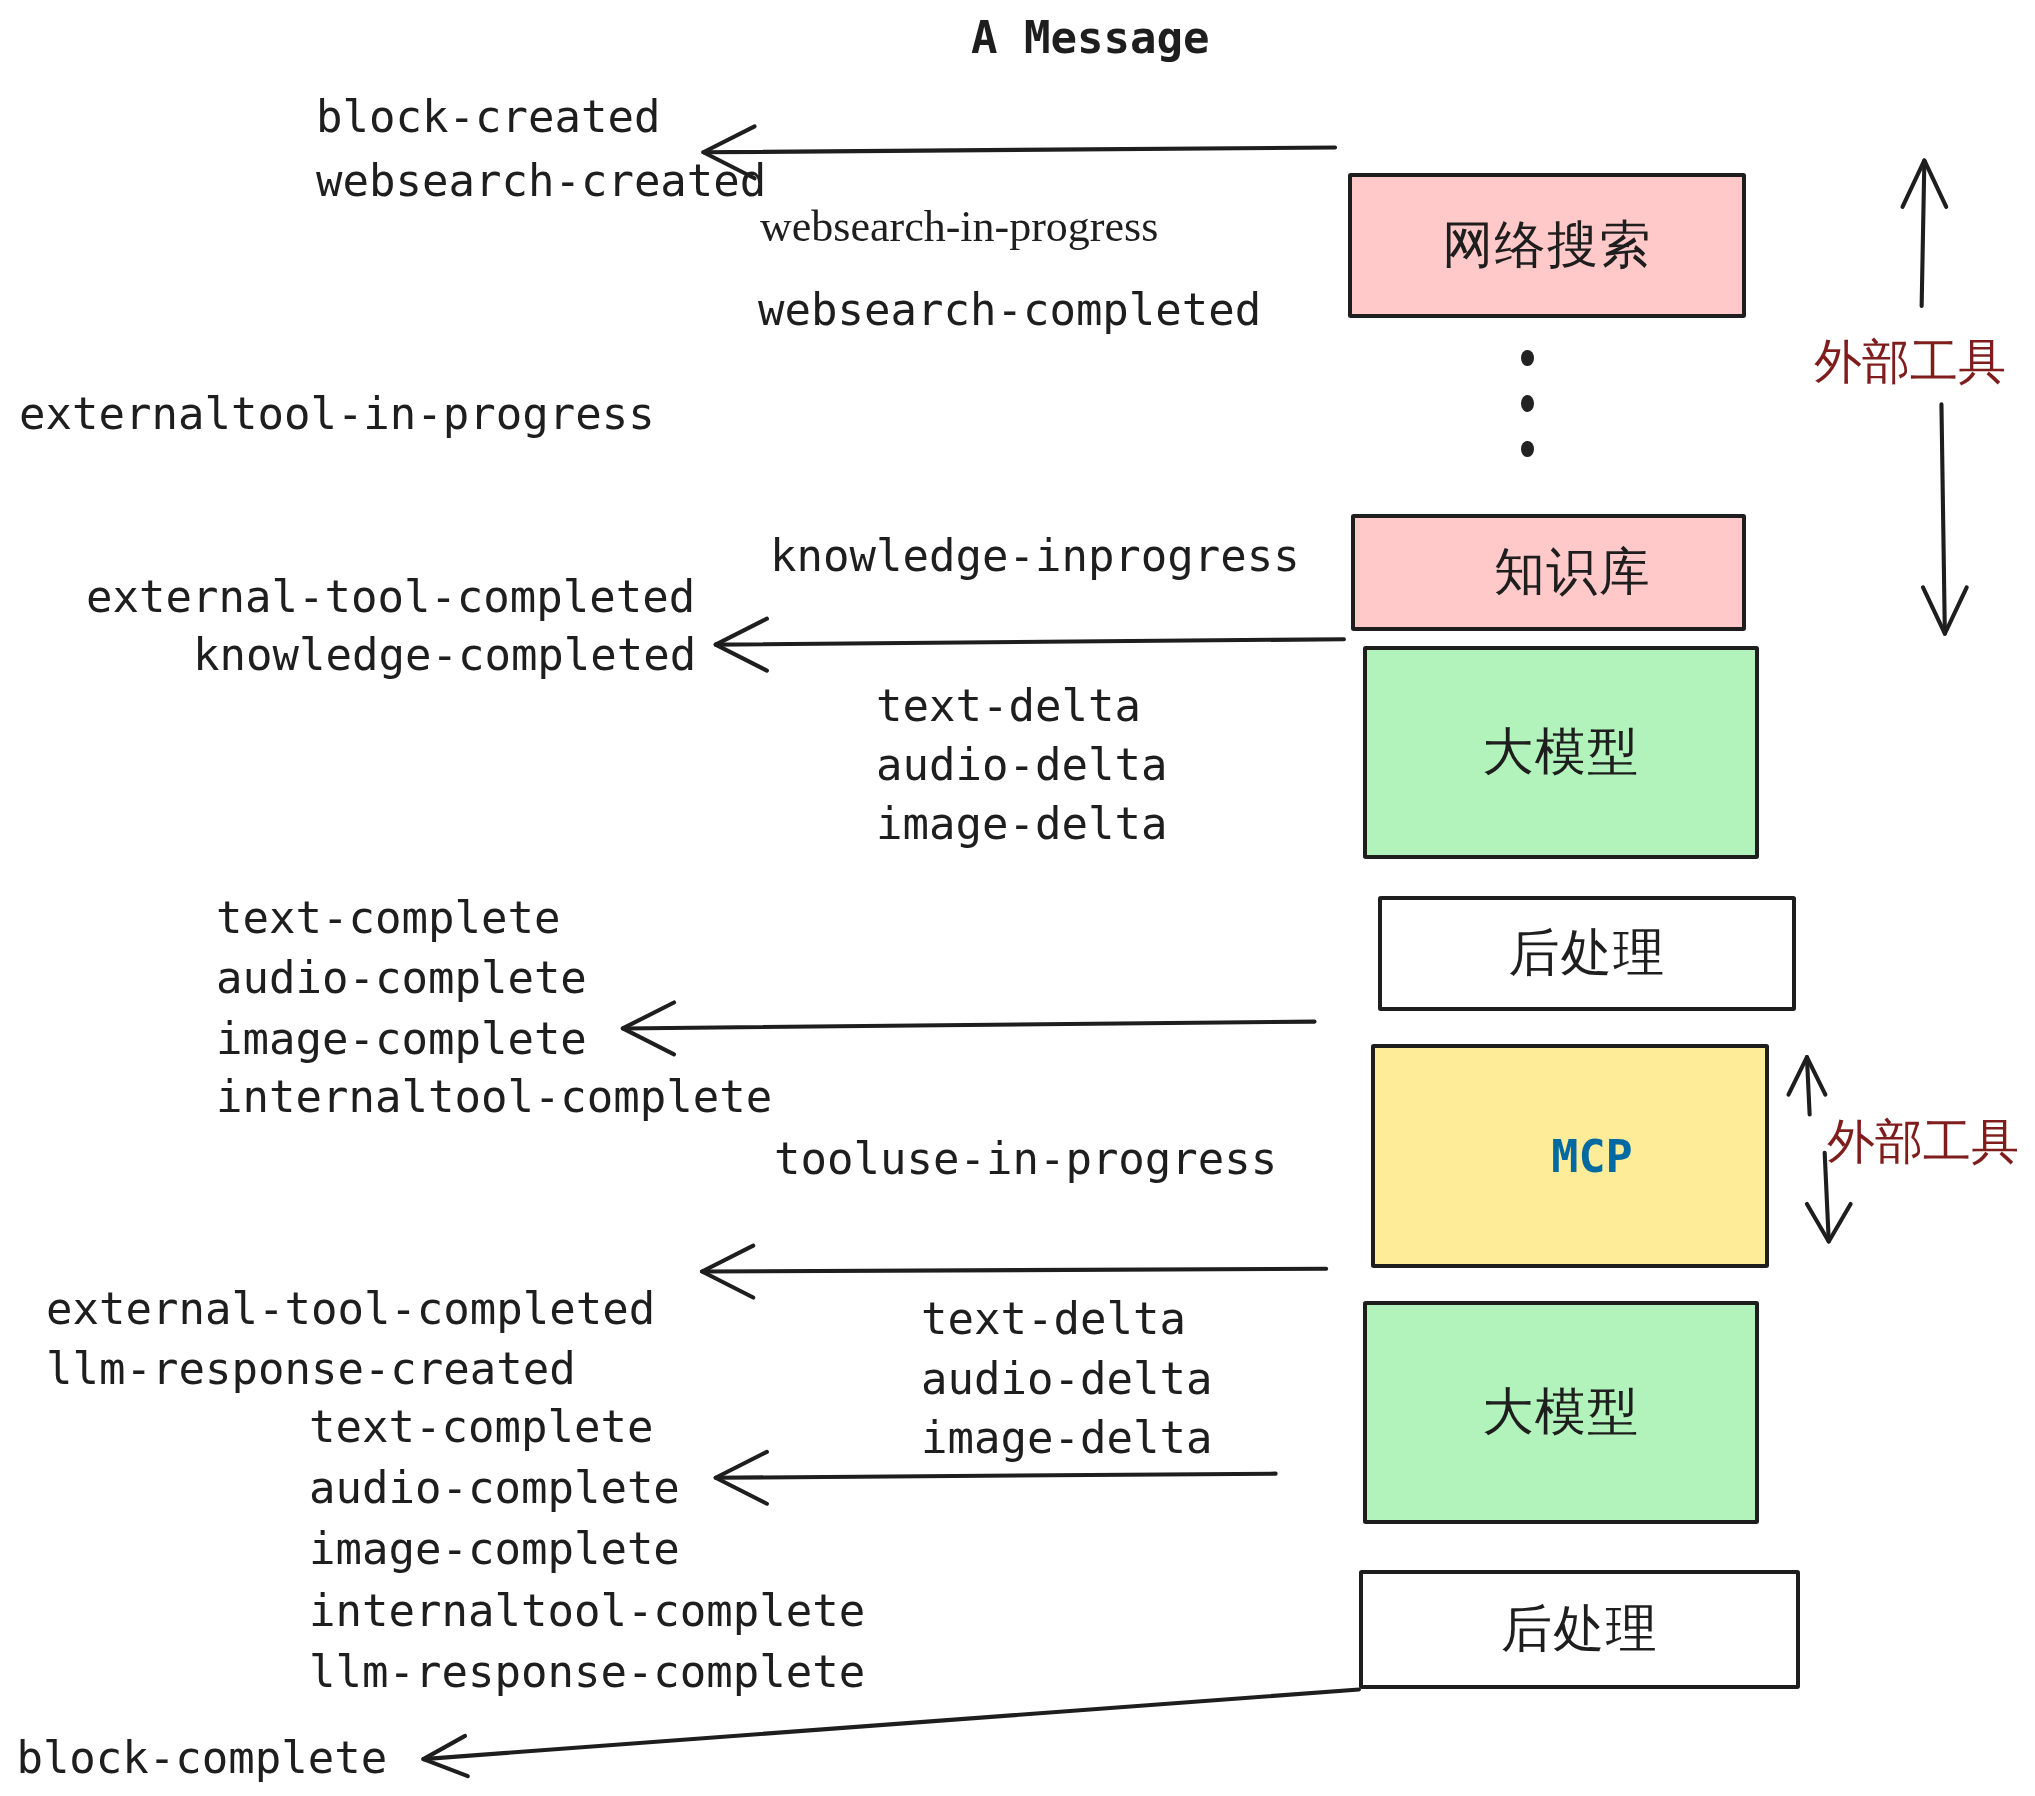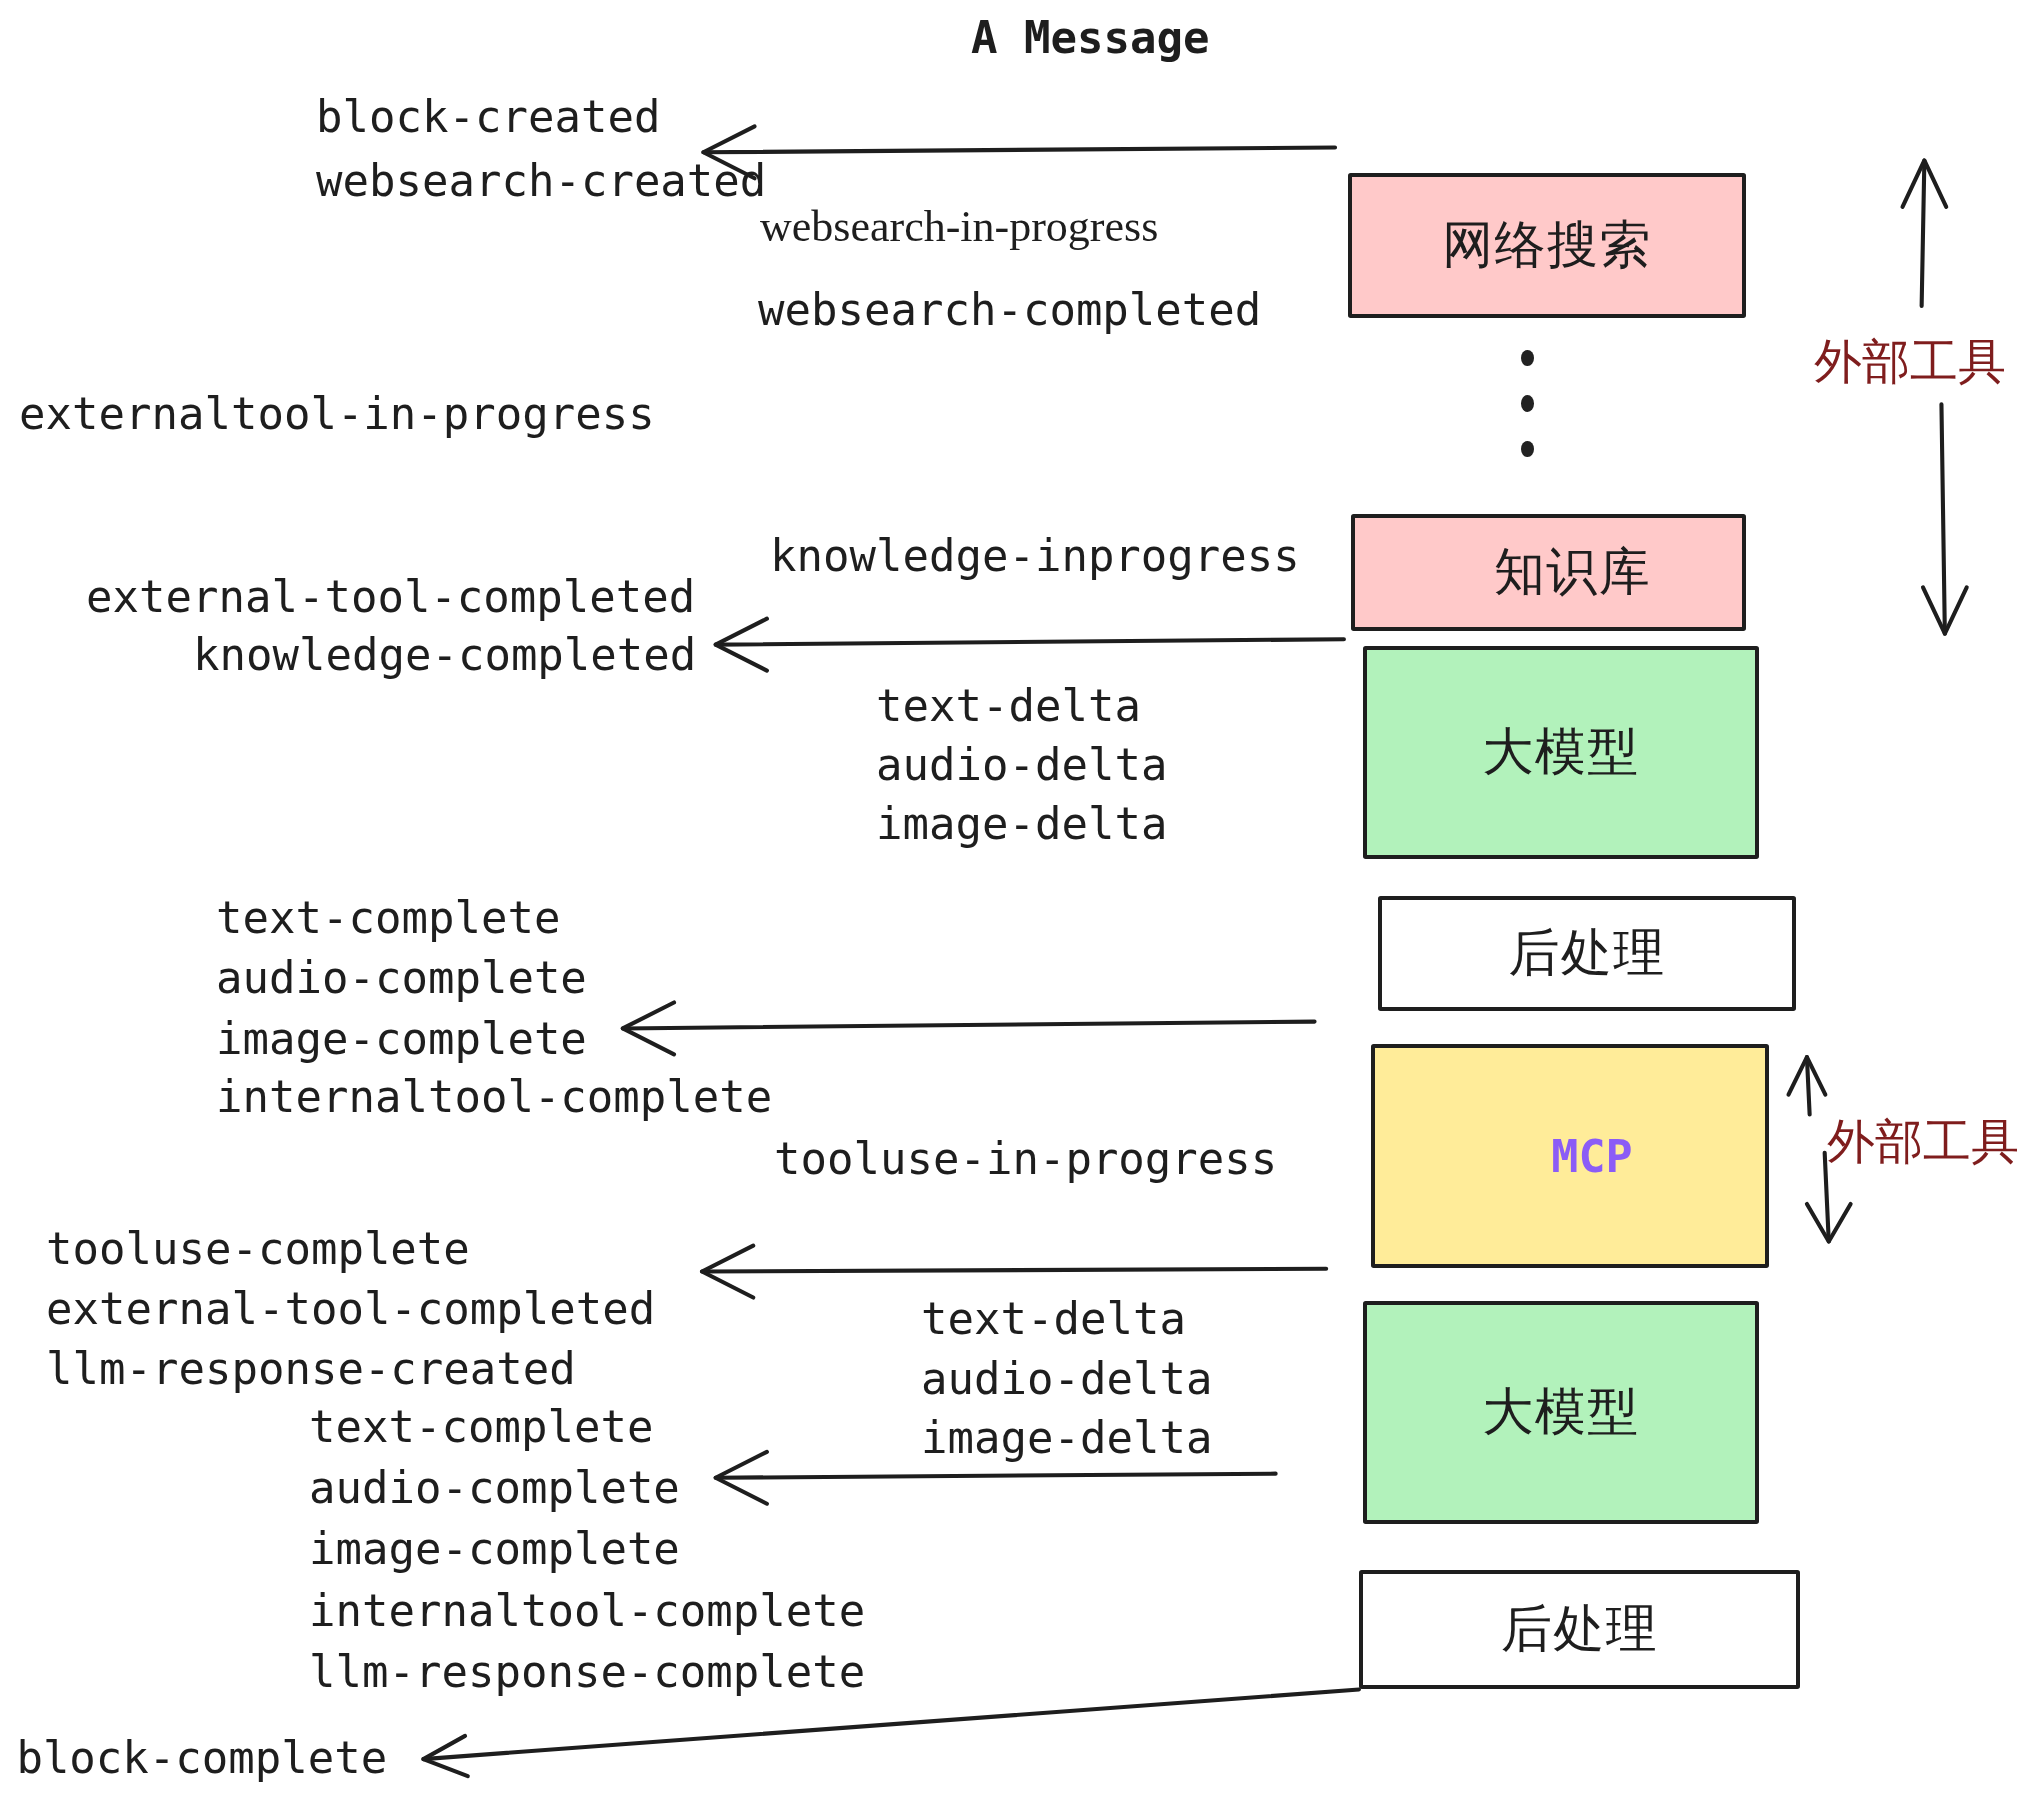--- a/index.html
+++ b/index.html
@@ -37,21 +37,21 @@
   .box .cjk{
     font-family:"Liberation Sans","DejaVu Sans",sans-serif;
     font-size:51px;
     letter-spacing:1.4px;
     color:#1e1e1e;
     white-space:nowrap;
   }
   .box .mono{
     font-size:45px;
     font-weight:700;
-    color:#8b5cf6;
+    color:#0369a1;
     white-space:nowrap;
     margin-left:44px;
   }
   .side-label{
     position:absolute;
     font-family:"Liberation Sans","DejaVu Sans",sans-serif;
     font-size:48px;
     color:#7f1d1d;
     white-space:nowrap;
   }
@@ -99,21 +99,20 @@
   <div class="ev" style="left:876px;top:683px;">text-delta</div>
   <div class="ev" style="left:876px;top:742px;">audio-delta</div>
   <div class="ev" style="left:876px;top:801px;">image-delta</div>
 
   <div class="ev" style="left:216px;top:895px;">text-complete</div>
   <div class="ev" style="left:216px;top:955px;">audio-complete</div>
   <div class="ev" style="left:216px;top:1016px;">image-complete</div>
   <div class="ev" style="left:216px;top:1074px;">internaltool-complete</div>
   <div class="ev" style="left:774px;top:1136px;">tooluse-in-progress</div>
 
-  <div class="ev" style="left:46px;top:1226px;">tooluse-complete</div>
   <div class="ev" style="left:46px;top:1286px;">external-tool-completed</div>
   <div class="ev" style="left:46px;top:1346px;">llm-response-created</div>
 
   <div class="ev" style="left:921px;top:1296px;">text-delta</div>
   <div class="ev" style="left:921px;top:1356px;">audio-delta</div>
   <div class="ev" style="left:921px;top:1415px;">image-delta</div>
 
   <div class="ev" style="left:309px;top:1404px;">text-complete</div>
   <div class="ev" style="left:309px;top:1465px;">audio-complete</div>
   <div class="ev" style="left:309px;top:1526px;">image-complete</div>

